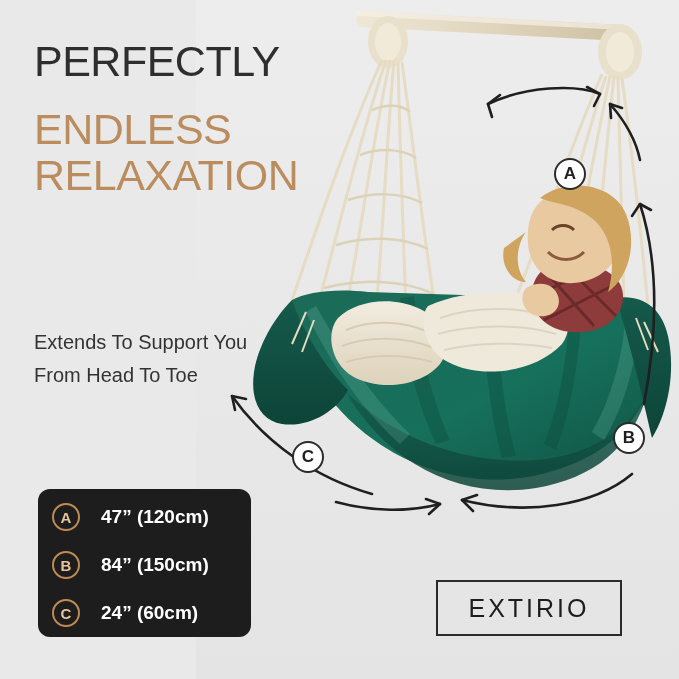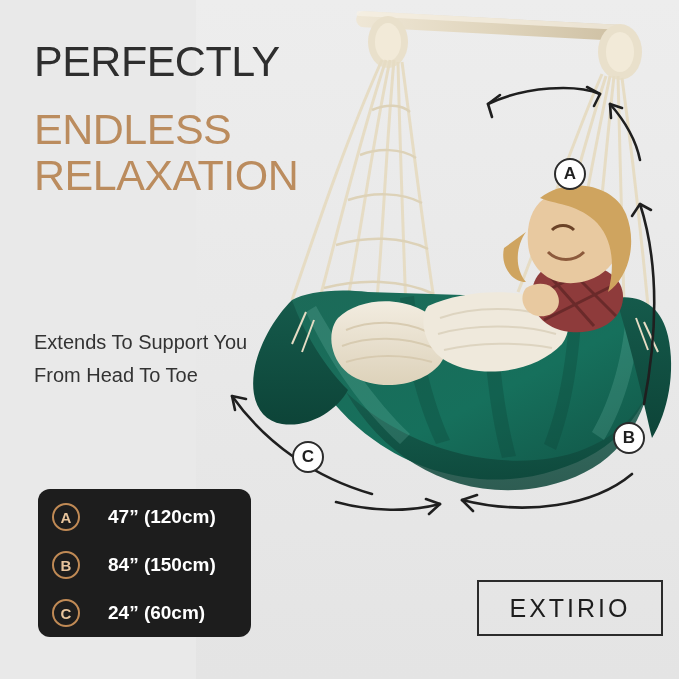--- a/index.html
+++ b/index.html
@@ -40,26 +40,26 @@
     display:flex;align-items:center;height:40px;margin-left:14px;margin-top:8px;
   }
   .badge{
     width:28px;height:28px;border-radius:50%;
     border:2px solid #c08a55;color:#e7c49c;
     display:flex;align-items:center;justify-content:center;
     font-size:15px;font-weight:bold;box-sizing:border-box;
     background:#1d1d1d;flex:0 0 auto;
   }
   .legend-text{
-    color:#ffffff;font-size:19px;font-weight:bold;margin-left:28px;white-space:nowrap;
+    color:#ffffff;font-size:19px;font-weight:bold;margin-left:21px;white-space:nowrap;
   }
 
   
   .brand{
-    position:absolute;left:477px;top:580px;width:182px;height:52px;
+    position:absolute;left:436px;top:580px;width:182px;height:52px;
     border:2px solid #2b2b2b;
     display:flex;align-items:center;justify-content:center;
   }
   .brand span{
     font-size:25px;letter-spacing:3px;color:#1d1d1d;font-weight:normal;
   }
 
   
   .photo{position:absolute;left:196px;top:0;width:483px;height:679px;}
   .photo svg{display:block;}

